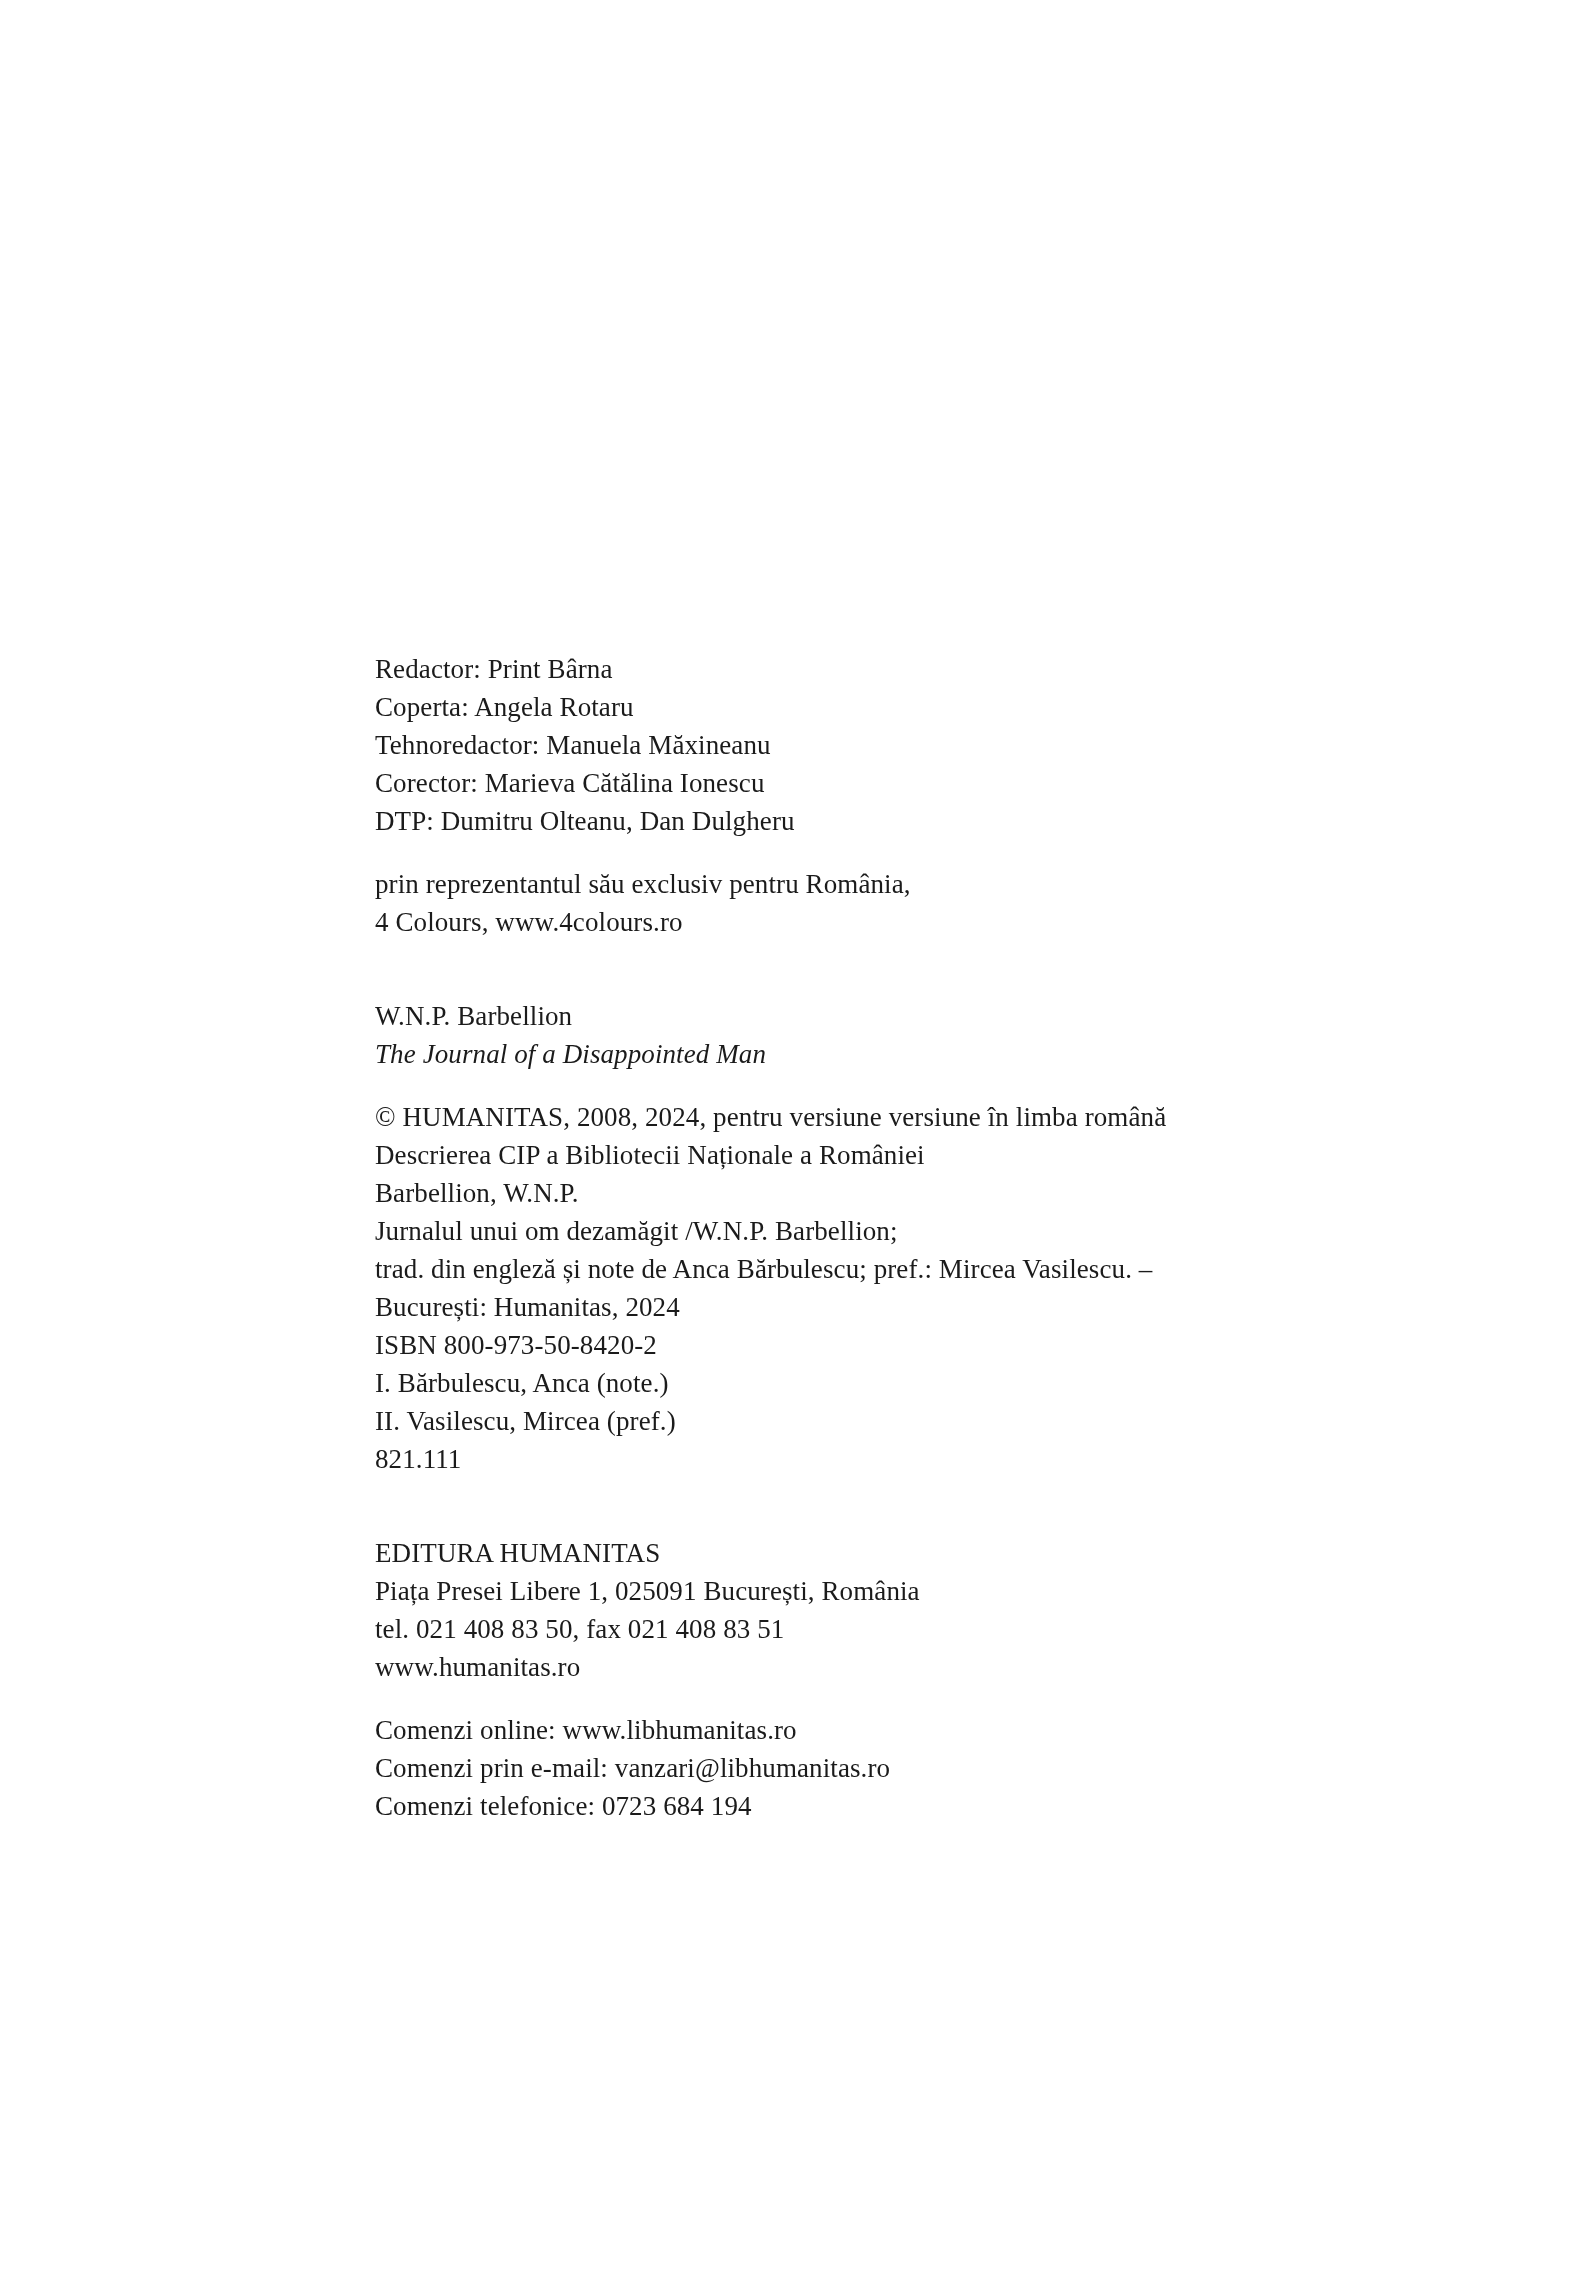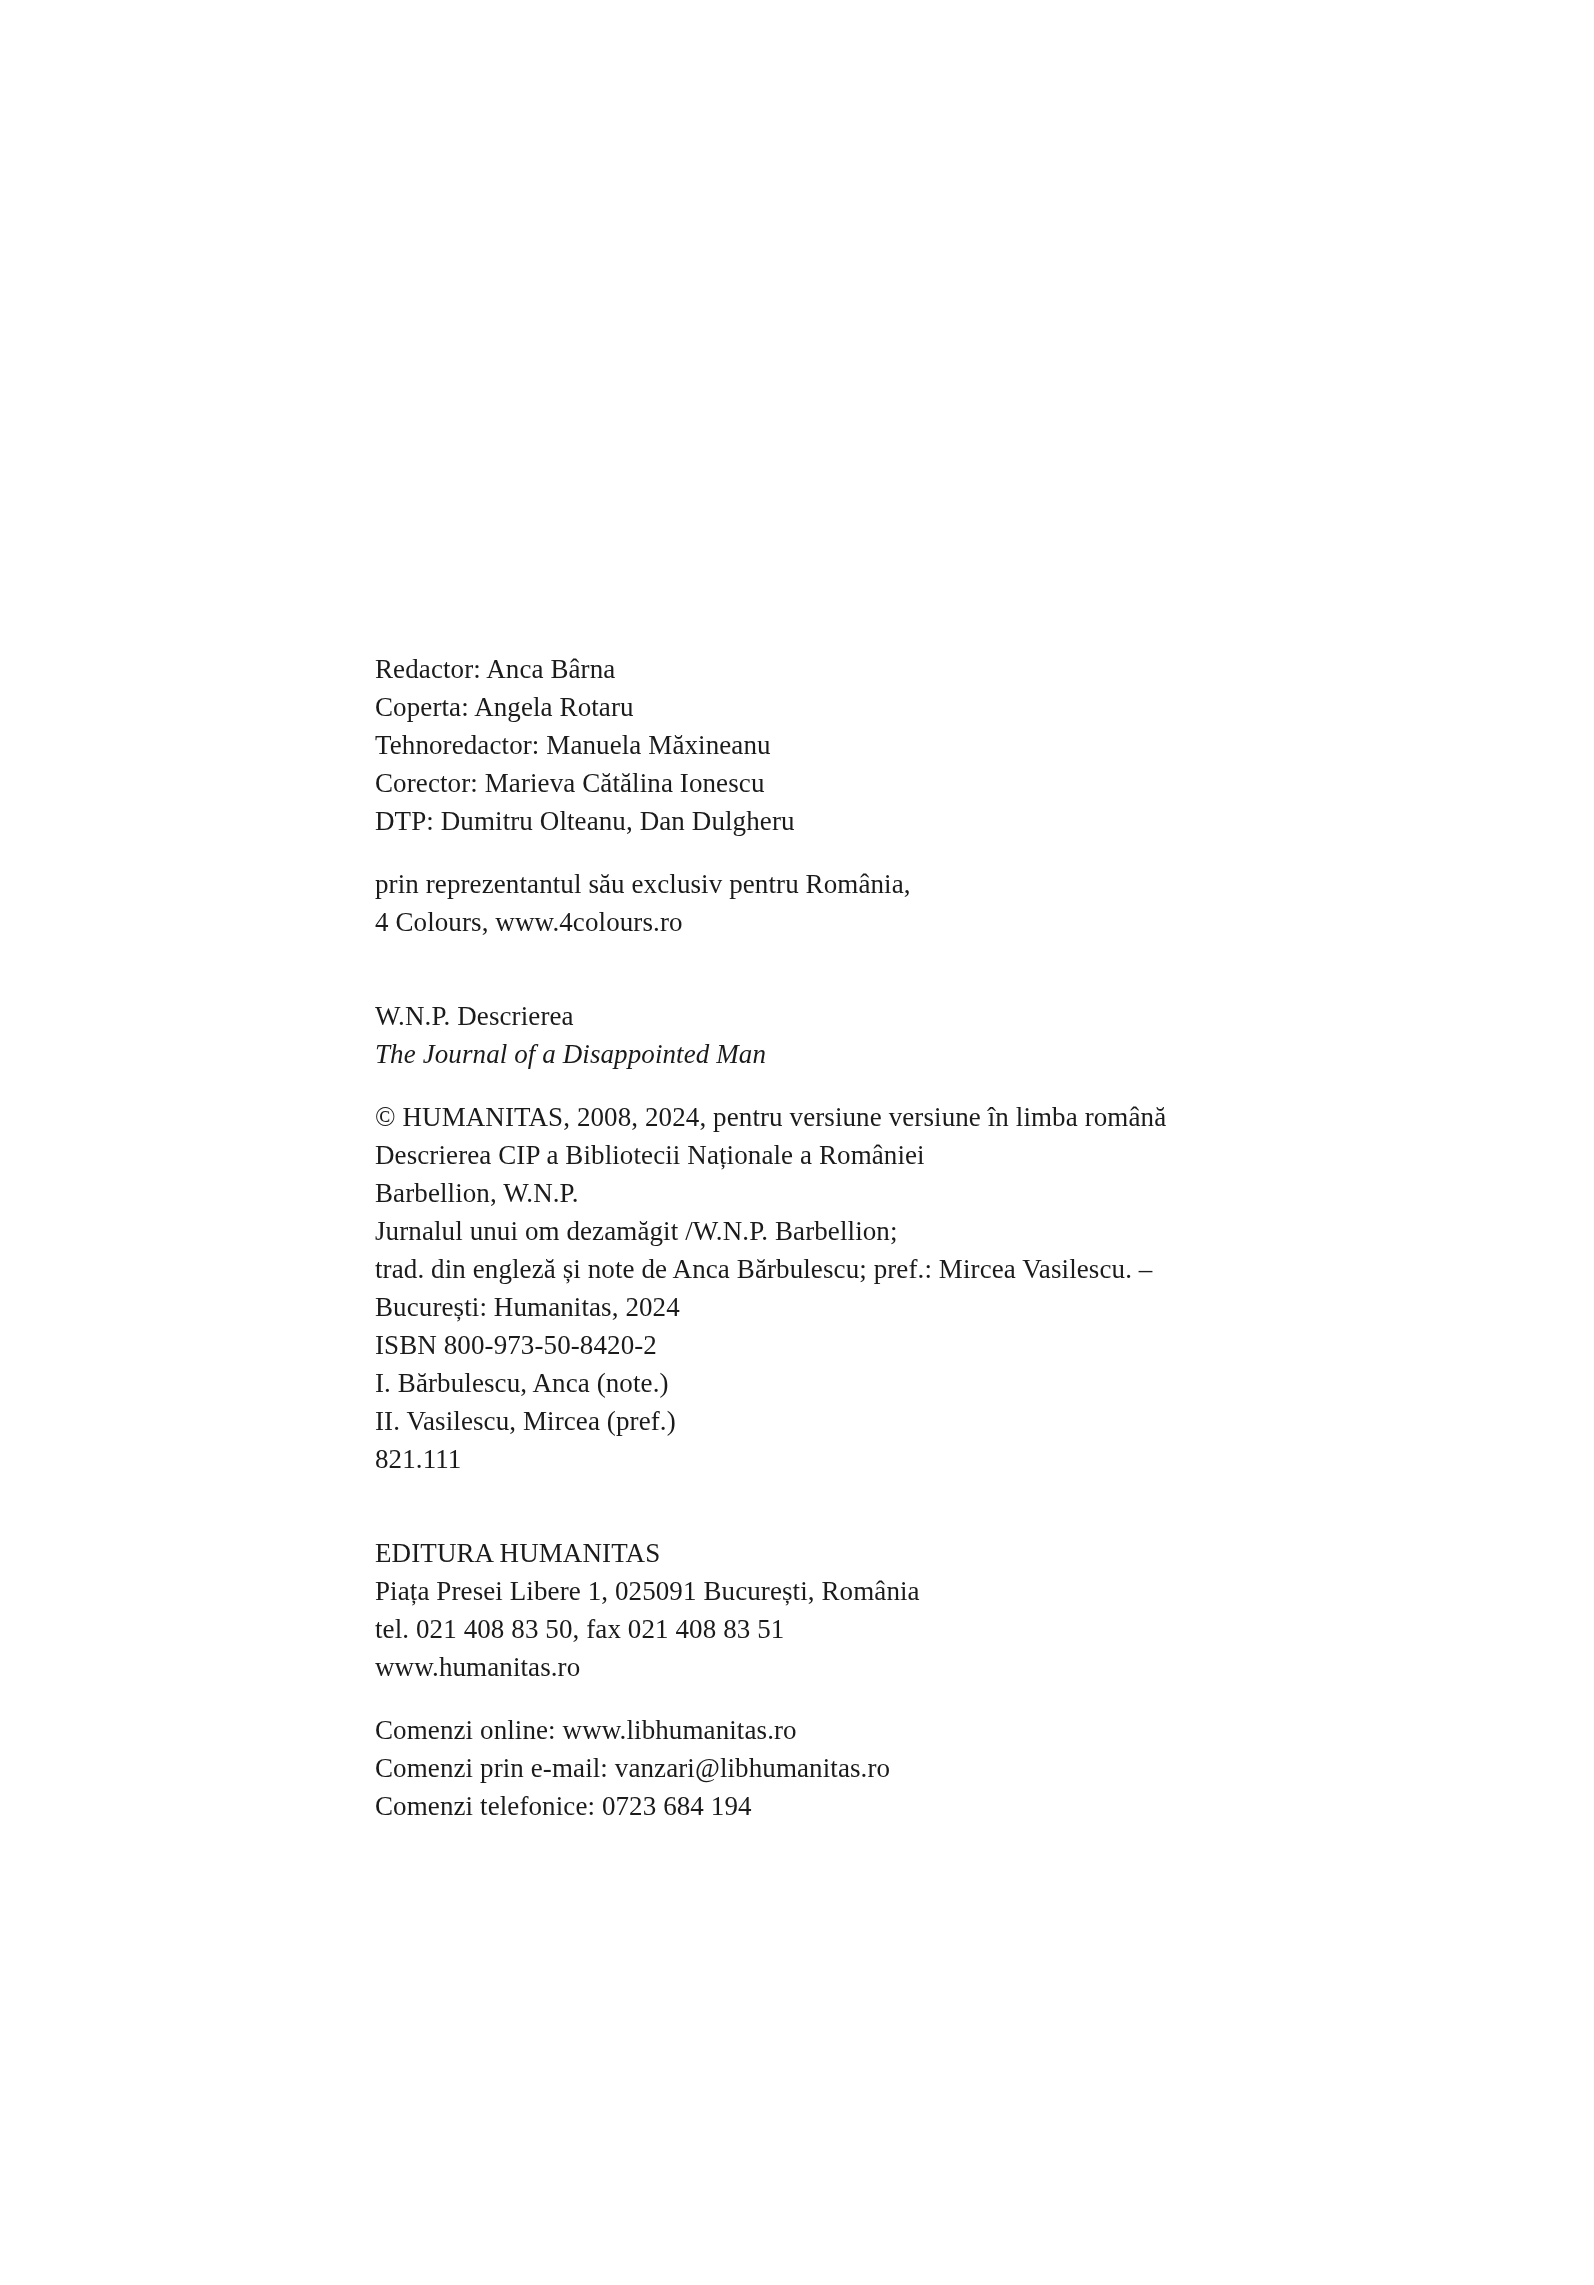--- a/index.html
+++ b/index.html
@@ -47,34 +47,34 @@
   .gap-md  { margin-top: 56px; }
   .gap-lg  { }
 </style>
 </head>
 <body>
 
 <div class="page">
   <div class="content">
 
     <div class="block">
-      <div class="line">Redactor: Anca Bârna</div>
+      <div class="line">Redactor: Print Bârna</div>
       <div class="line">Coperta: Angela Rotaru</div>
       <div class="line">Tehnoredactor: Manuela Măxineanu</div>
       <div class="line">Corector: Marieva Cătălina Ionescu</div>
       <div class="line">DTP: Dumitru Olteanu, Dan Dulgheru</div>
     </div>
 
     <div class="block gap-sm">
       <div class="line">prin reprezentantul său exclusiv pentru România,</div>
       <div class="line">4 Colours, www.4colours.ro</div>
     </div>
 
     <div class="block gap-md">
-      <div class="line">W.N.P. Descrierea</div>
+      <div class="line">W.N.P. Barbellion</div>
       <div class="line em">The Journal of a Disappointed Man</div>
     </div>
 
     <div class="block gap-sm">
       <div class="line">© HUMANITAS, 2008, 2024, pentru versiune versiune în limba română</div>
     </div>
 
     <div class="block gap-lg">
       <div class="line">Descrierea CIP a Bibliotecii Naționale a României</div>
       <div class="line">Barbellion, W.N.P.</div>

